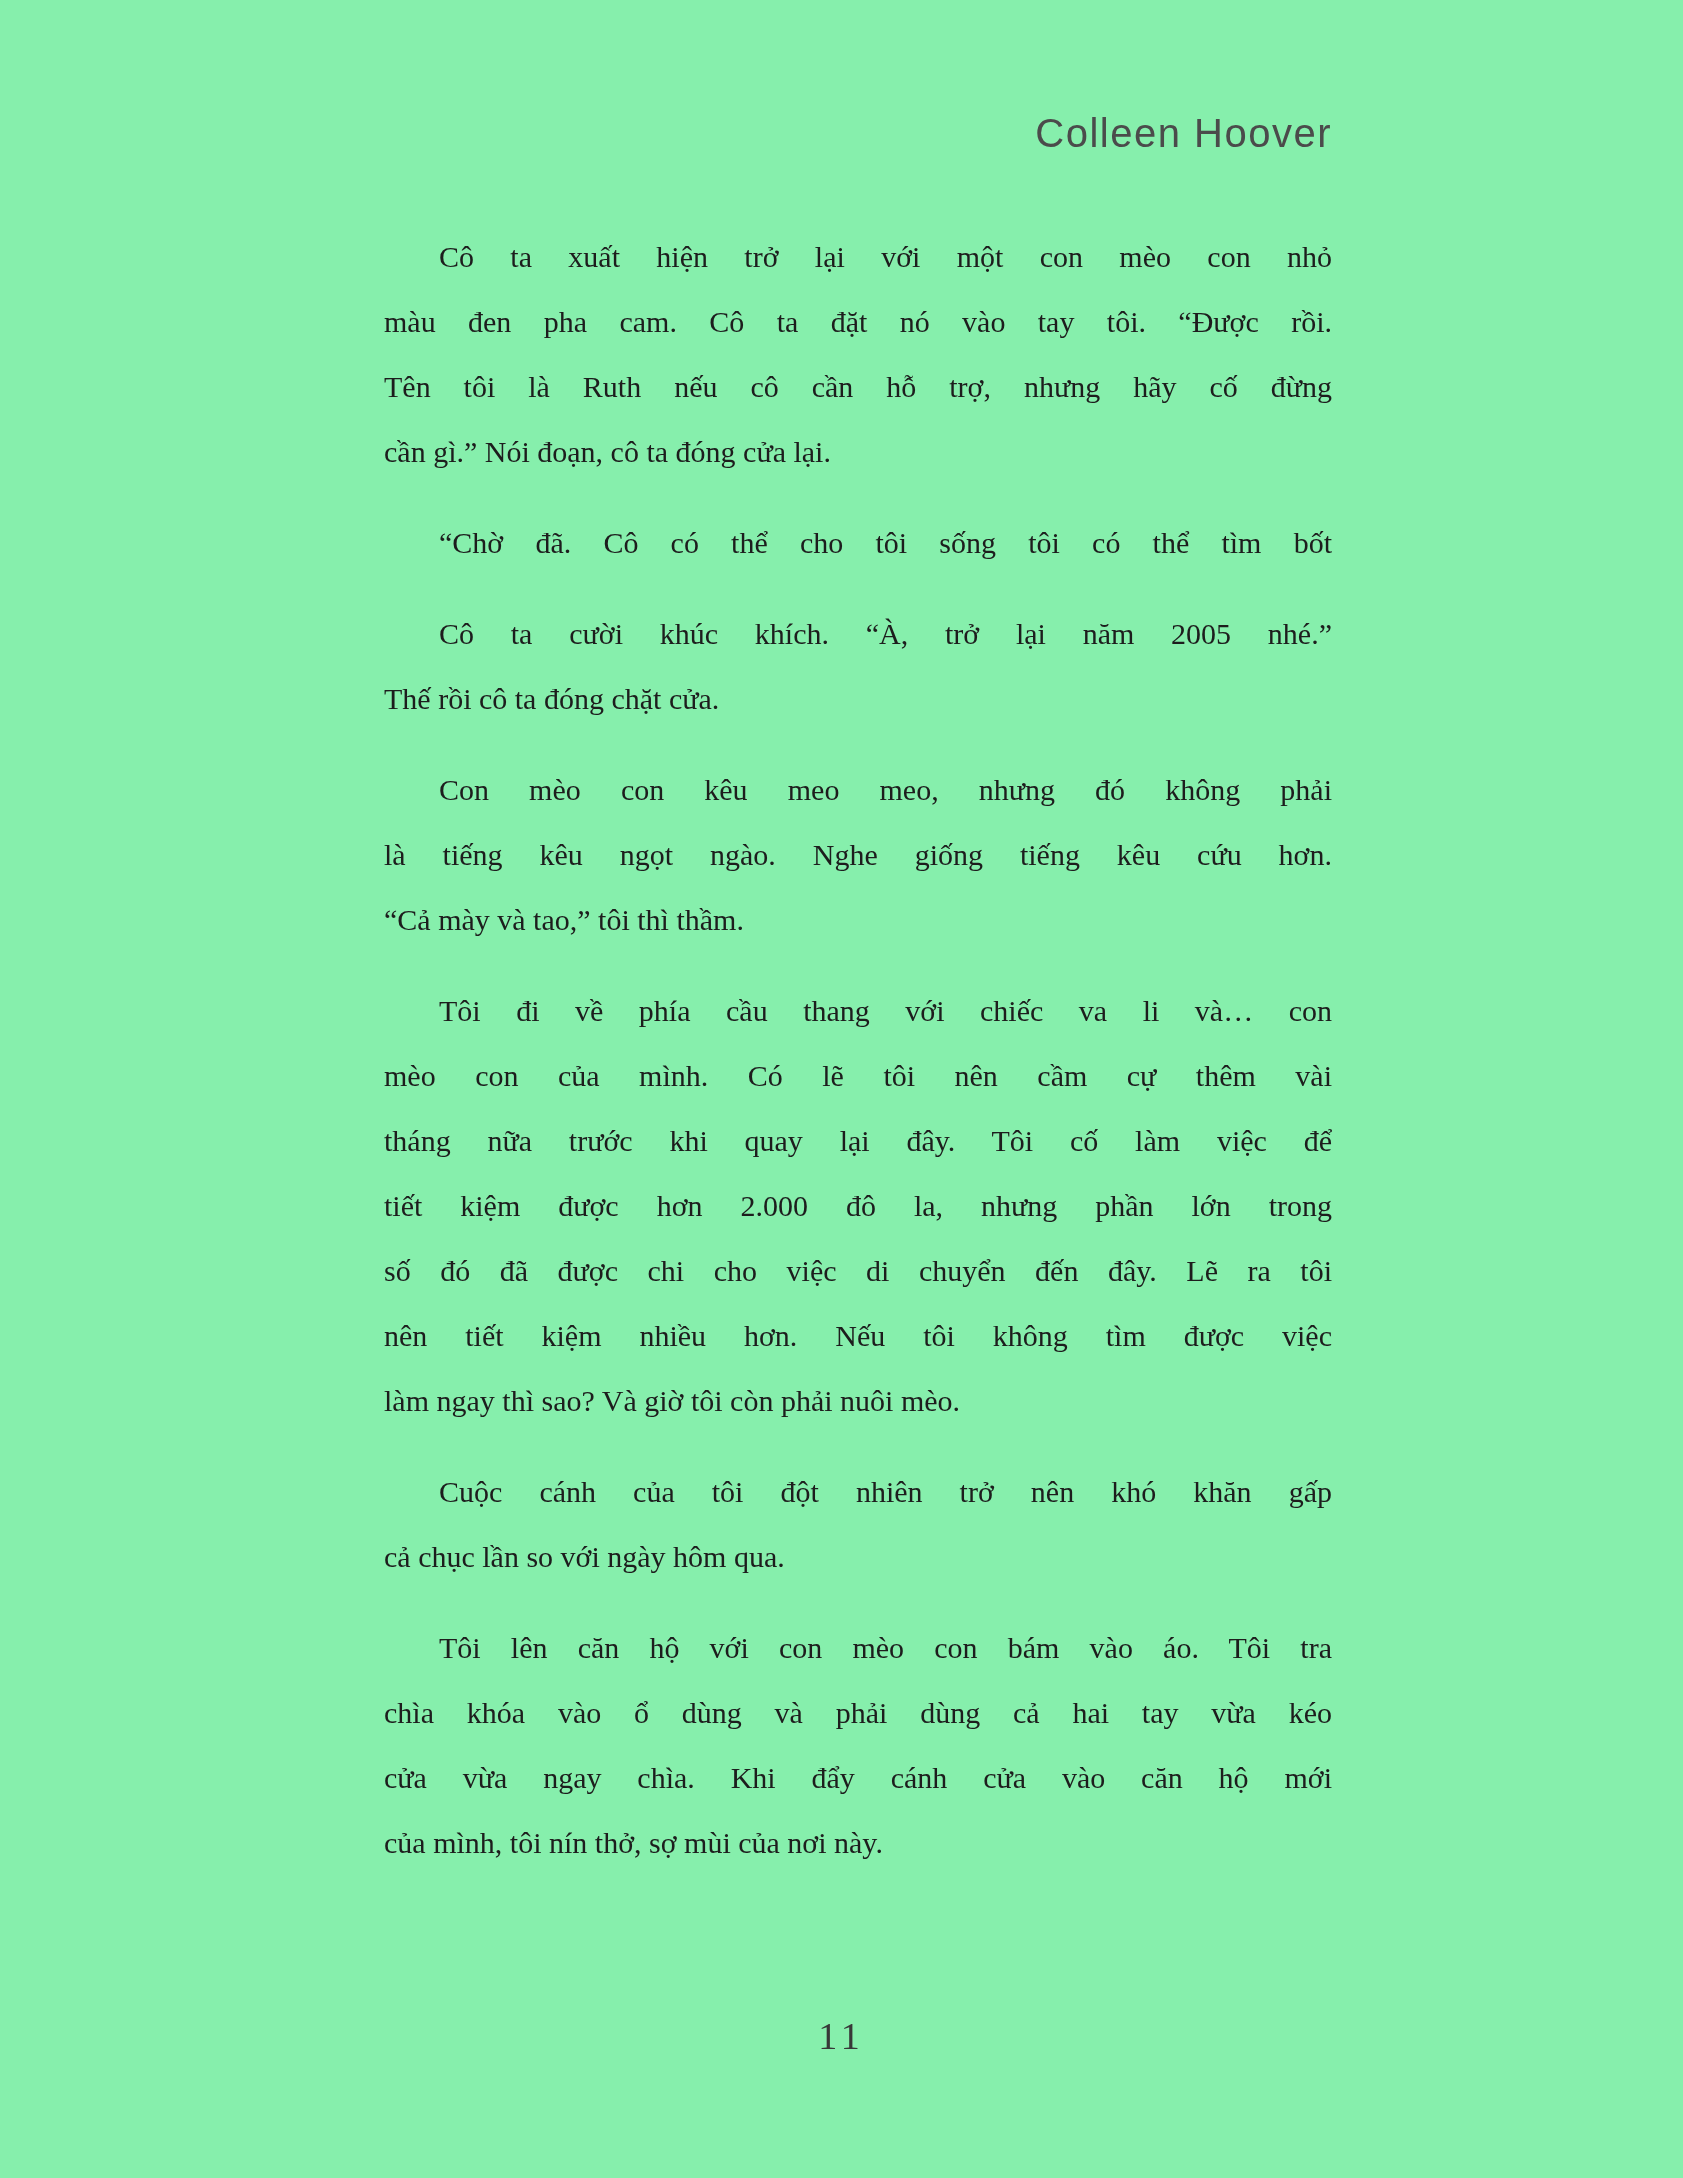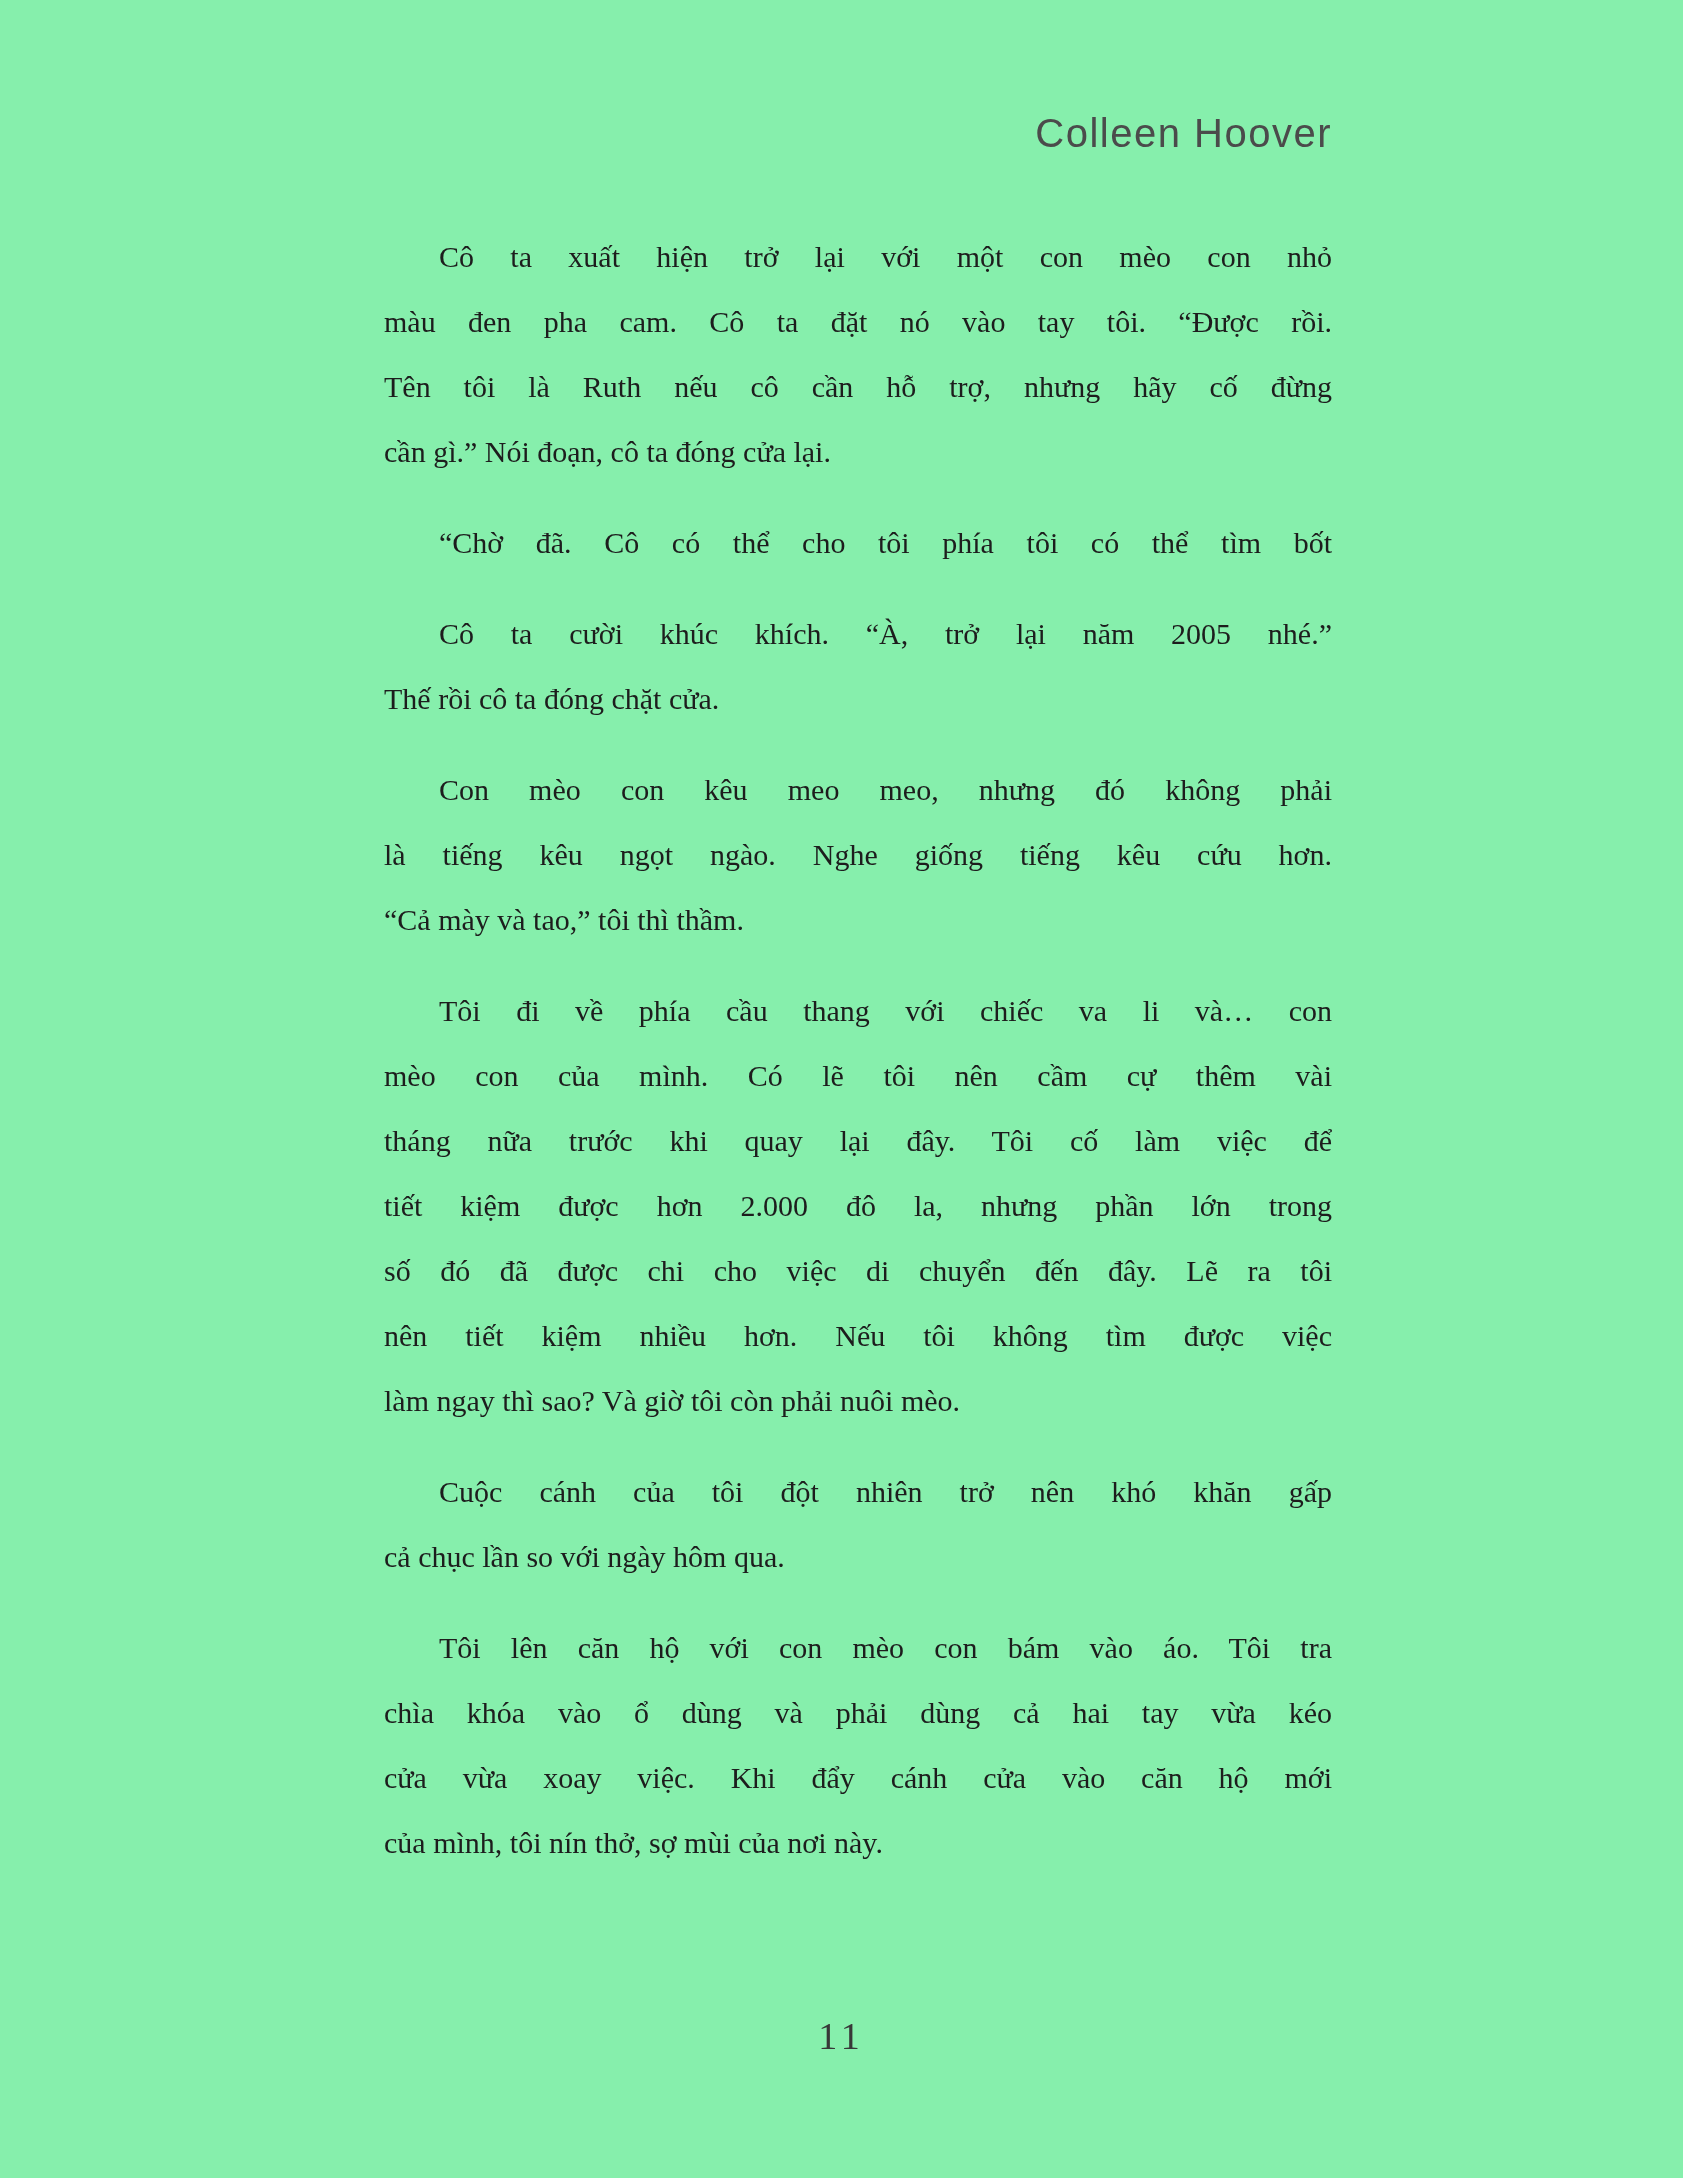--- a/index.html
+++ b/index.html
@@ -73,21 +73,21 @@
   <div class="running-header">Colleen Hoover</div>
 
   <div class="body-text">
       <div class="paragraph">
         <div class="text-line first">Cô ta xuất hiện trở lại với một con mèo con nhỏ</div>
         <div class="text-line">màu đen pha cam. Cô ta đặt nó vào tay tôi. “Được rồi.</div>
         <div class="text-line">Tên tôi là Ruth nếu cô cần hỗ trợ, nhưng hãy cố đừng</div>
         <div class="text-line last">cần gì.” Nói đoạn, cô ta đóng cửa lại.</div>
       </div>
       <div class="paragraph">
-        <div class="text-line first">“Chờ đã. Cô có thể cho tôi phía tôi có thể tìm bốt</div>
+        <div class="text-line first">“Chờ đã. Cô có thể cho tôi sống tôi có thể tìm bốt</div>
       </div>
       <div class="paragraph">
         <div class="text-line first">Cô ta cười khúc khích. “À, trở lại năm 2005 nhé.”</div>
         <div class="text-line last">Thế rồi cô ta đóng chặt cửa.</div>
       </div>
       <div class="paragraph">
         <div class="text-line first">Con mèo con kêu meo meo, nhưng đó không phải</div>
         <div class="text-line">là tiếng kêu ngọt ngào. Nghe giống tiếng kêu cứu hơn.</div>
         <div class="text-line last">“Cả mày và tao,” tôi thì thầm.</div>
       </div>
@@ -100,21 +100,21 @@
         <div class="text-line">nên tiết kiệm nhiều hơn. Nếu tôi không tìm được việc</div>
         <div class="text-line last">làm ngay thì sao? Và giờ tôi còn phải nuôi mèo.</div>
       </div>
       <div class="paragraph">
         <div class="text-line first">Cuộc cánh của tôi đột nhiên trở nên khó khăn gấp</div>
         <div class="text-line last">cả chục lần so với ngày hôm qua.</div>
       </div>
       <div class="paragraph">
         <div class="text-line first">Tôi lên căn hộ với con mèo con bám vào áo. Tôi tra</div>
         <div class="text-line">chìa khóa vào ổ dùng và phải dùng cả hai tay vừa kéo</div>
-        <div class="text-line">cửa vừa xoay việc. Khi đẩy cánh cửa vào căn hộ mới</div>
+        <div class="text-line">cửa vừa ngay chìa. Khi đẩy cánh cửa vào căn hộ mới</div>
         <div class="text-line last">của mình, tôi nín thở, sợ mùi của nơi này.</div>
       </div>
     </div>
 
   <div class="page-number">11</div>
 
 </div>
 
 
 </body></html>

